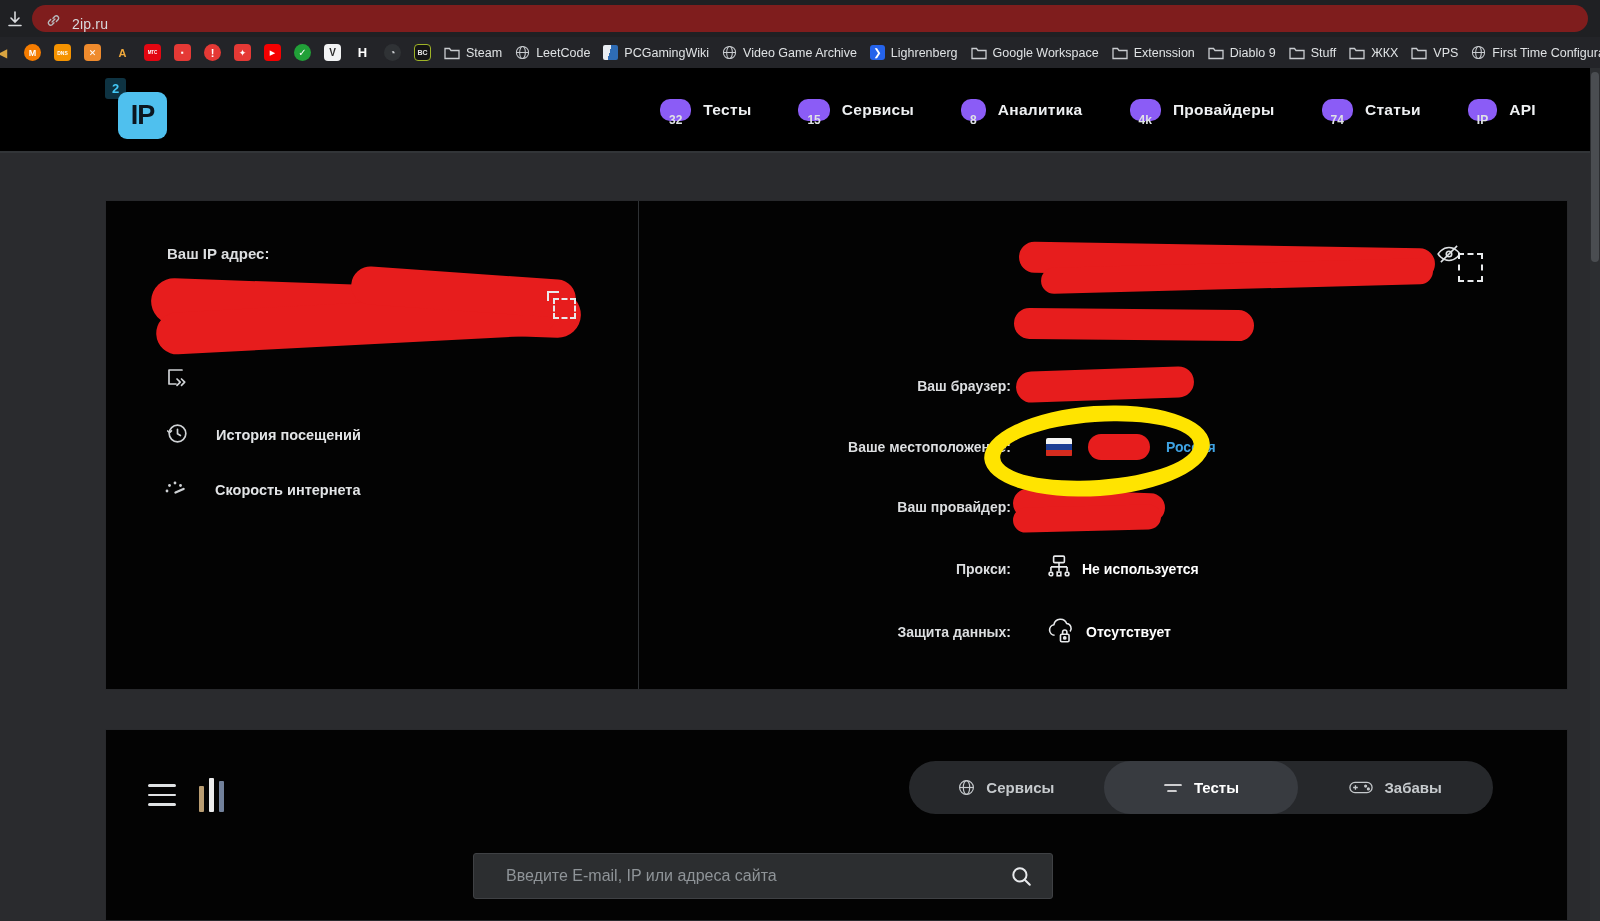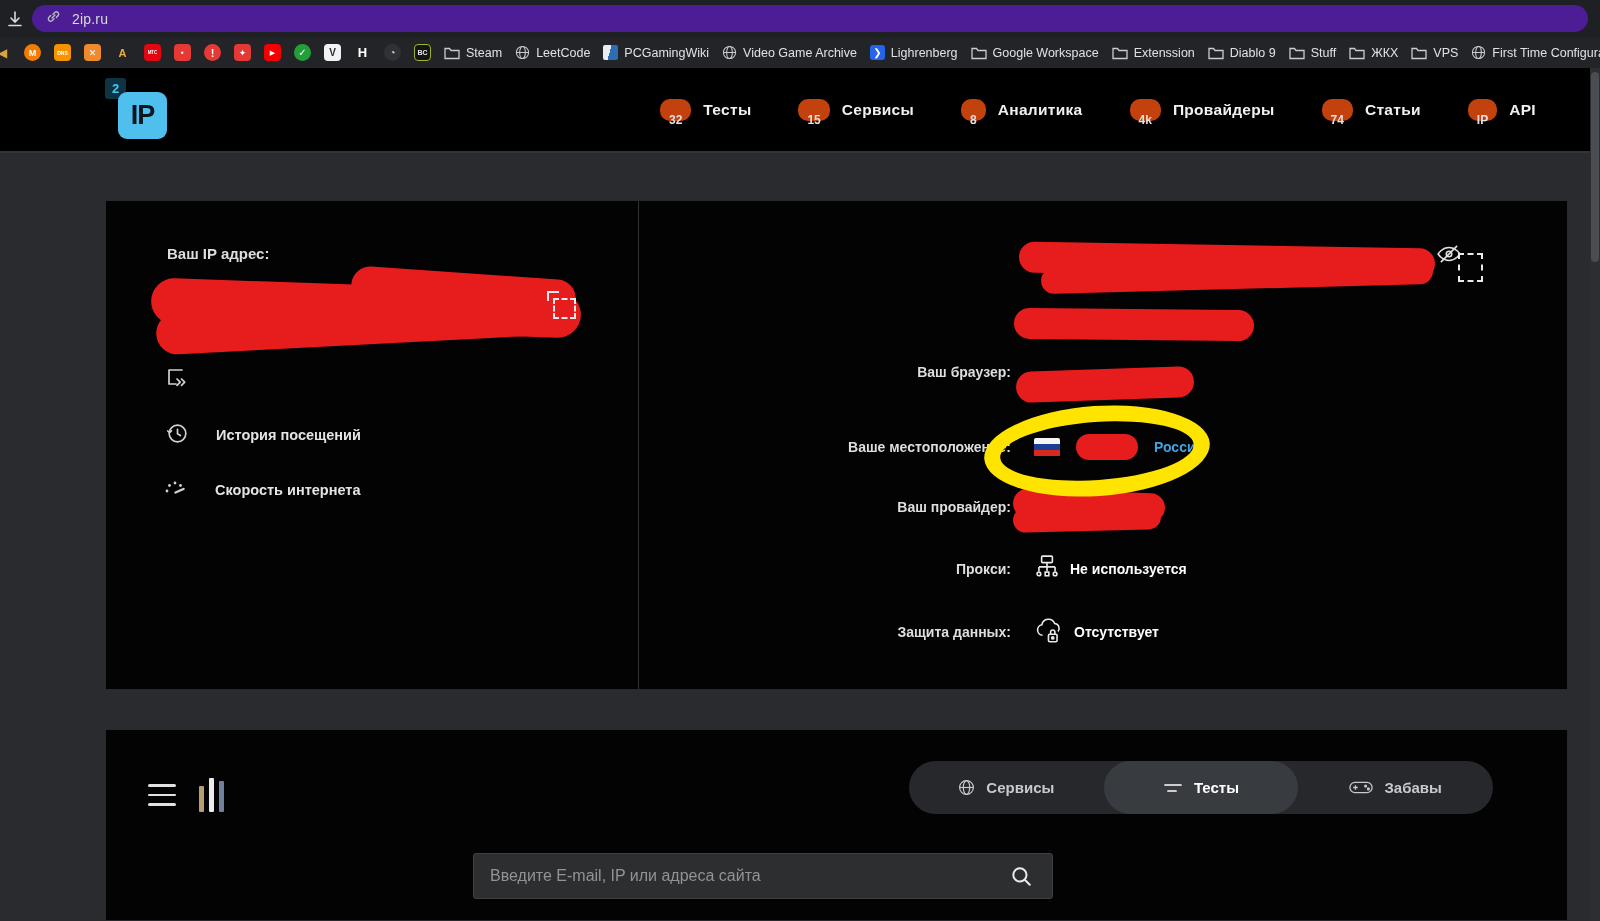--- a/index.html
+++ b/index.html
@@ -4,43 +4,43 @@
 <style>
   * { margin:0; padding:0; box-sizing:border-box; }
   html,body { width:1600px; height:921px; overflow:hidden; background:#000;
     font-family:"Liberation Sans","DejaVu Sans",sans-serif; }
   #screen { position:relative; width:1600px; height:921px; background:#232428; }
 
   
   #browser-top { position:absolute; left:0; top:0; width:1600px; height:37px; background:#1f2023;
     display:flex; align-items:center; }
   #dl-btn { width:26px; height:26px; margin-left:2px; display:flex; align-items:center; justify-content:center; }
-  #url-bar { margin-left:4px; width:1556px; height:27px; background:#4c1d95; border-radius:14px;
-    display:flex; align-items:center; padding-left:14px; }
+  #url-bar { margin-left:4px; width:1556px; height:27px; background:#7f1d1d; border-radius:14px;
+    display:flex; align-items:flex-end; padding-left:14px; }
   #url-text { color:#d8dadd; font-size:14px; margin-left:11px; letter-spacing:.2px; }
 
   #bookmarks-bar { position:absolute; left:0; top:37px; width:1600px; height:31px; background:#232428;
     display:flex; align-items:center; gap:13px; padding-left:0; overflow:hidden; white-space:nowrap; }
   .favicon { width:17px; height:17px; flex:0 0 auto; display:inline-flex; align-items:center; justify-content:center;
     font-weight:bold; border-radius:4px; }
   .bm-item { display:inline-flex; align-items:center; gap:6px; flex:0 0 auto; color:#dfe2e4; font-size:12.5px; }
   .bm-item .bm-ico { display:inline-flex; }
 
   
   #site { position:absolute; left:0; top:68px; width:1600px; height:853px; background:#2a2b2e; }
   #site-header { position:absolute; left:0; top:0; width:1600px; height:85px; background:#000;
     border-bottom:2px solid #323538; }
   #logo { position:absolute; left:105px; top:10px; width:70px; height:64px; }
   #logo-badge { position:absolute; left:0; top:0; width:21px; height:21px; background:#0e3342; color:#43c8f5;
     font-size:13px; font-weight:bold; display:flex; align-items:center; justify-content:center; border-radius:3px; }
   #logo-main { position:absolute; left:13px; top:14px; width:49px; height:47px; background:#4fc0ee; border-radius:9px;
     color:#0b1620; font-size:27px; font-weight:800; display:flex; align-items:center; justify-content:center; letter-spacing:-1px;}
   #site-nav { position:absolute; left:660px; top:0; height:83px; display:flex; align-items:center; gap:47px; }
   .nav-item { display:flex; align-items:center; gap:12px; cursor:pointer; }
-  .nav-badge { background:#c2410c; color:#dfe2e5; font-size:12px; font-weight:bold; height:20px; line-height:20px;
+  .nav-badge { background:#8b5cf6; color:#dfe2e5; font-size:12px; font-weight:bold; height:20px; line-height:20px;
     padding:11px 9px; border-radius:10px; }
   .nav-label { color:#eef0f2; font-size:15.5px; font-weight:bold; letter-spacing:.3px; }
 
   #scroll-track { position:absolute; right:0; top:0; width:10px; height:853px; background:#2c2e31; }
   #scroll-thumb { position:absolute; right:1px; top:4px; width:8px; height:190px; background:#4a4d51; border-radius:4px; }
 
   
   #main-panel { position:absolute; left:105px; top:132px; width:1463px; height:490px; background:#030303;
     border:1px solid #28292c; }
   #v-divider { position:absolute; left:532px; top:0; width:1px; height:100%; background:#2e3134; }
@@ -50,21 +50,21 @@
   .left-link { position:absolute; display:flex; align-items:center; gap:26px; color:#e2e4e6; font-size:14.5px;
     font-weight:bold; cursor:pointer; }
   #share-ico { position:absolute; left:59px; top:165px; }
   #hist-row { left:59px; top:220px; }
   #speed-row { left:57px; top:276px; }
 
   
   #right-col { position:absolute; left:532px; top:0; width:930px; height:100%; }
   .irow { position:absolute; left:0; height:32px; display:flex; align-items:center; }
   .ilabel { width:373px; text-align:right; color:#dcdee0; font-size:14px; font-weight:bold; flex:0 0 auto; }
-  .ival { display:flex; align-items:center; margin-left:23px; gap:10px; color:#fff; font-size:14px; font-weight:bold; }
+  .ival { display:flex; align-items:center; margin-left:35px; gap:10px; color:#fff; font-size:14px; font-weight:bold; }
   #flag { width:26px; height:19px; border-radius:2px; overflow:hidden; display:inline-block; flex:0 0 auto; }
   #flag .f1 { height:33.4%; background:#f5f5f5; } #flag .f2 { height:33.3%; background:#1c3e94; } #flag .f3 { height:33.3%; background:#d52b1e; }
   #loc-spacer { width:62px; height:26px; background:#e71d1d; border-radius:13px; margin:0 6px; }
   #country-link { color:#3fa3e3; cursor:pointer; }
 
   
   .scrib { position:absolute; background:#e71d1d; border-radius:24px; z-index:6; }
   #yellow-ring { position:absolute; left:878px; top:205px; width:226px; height:90px; border:16px solid #ffe400;
     border-radius:50%; transform:rotate(-4deg); z-index:7; }
   .cursor-dash { position:absolute; border:2px dashed #e8eaec; z-index:8; }
@@ -86,21 +86,21 @@
 
   #tab-group { position:absolute; left:803px; top:31px; width:584px; height:53px; background:#26282b;
     border-radius:27px; display:flex; }
   .tab { width:33.333%; height:100%; display:flex; align-items:center; justify-content:center; gap:11px;
     color:#c6cacd; font-size:15px; font-weight:bold; border-radius:27px; cursor:pointer; }
   .tab.selected { background:#383b40; color:#fff; }
 
   #search-box { position:absolute; left:367px; top:123px; width:580px; height:46px; background:#2c2e30;
     border:1px solid #3f4144; border-radius:3px; display:flex; align-items:center; }
   #search-input { flex:1; background:transparent; border:none; outline:none; color:#d7d9db; font-size:16px;
-    padding-left:16px; font-family:"Liberation Sans","DejaVu Sans",sans-serif; }
+    padding-left:32px; font-family:"Liberation Sans","DejaVu Sans",sans-serif; }
   #search-input::placeholder { color:#8f9498; }
   #search-ico { margin-right:20px; display:flex; cursor:pointer; }
 </style>
 </head>
 <body>
 
 <div id="screen">
 
   <div id="browser-top">
     <div id="dl-btn">
@@ -315,21 +315,21 @@
       </div>
 
       <div class="scrib" style="left:45px;top:84px;width:430px;height:46px;transform:rotate(2deg);"></div>
       <div class="scrib" style="left:50px;top:102px;width:400px;height:42px;transform:rotate(-3deg);"></div>
       <div class="scrib" style="left:245px;top:72px;width:225px;height:38px;transform:rotate(4deg);"></div>
       <div class="cursor-solid" style="left:441px;top:90px;width:12px;height:10px;"></div>
       <div class="cursor-dash" style="left:447px;top:97px;width:23px;height:21px;"></div>
 
       <div id="right-col">
 
-        <div class="irow" style="top:155px;">
+        <div class="irow" style="top:169px;">
           <span class="ilabel">Ваш браузер:</span>
         </div>
         <div class="irow" style="top:230px;">
           <span class="ilabel">Ваше местоположение:</span>
           <span class="ival">
             <span id="flag">
                 <div class="f1"></div>
                 <div class="f2"></div>
                 <div class="f3"></div>
               </span>

